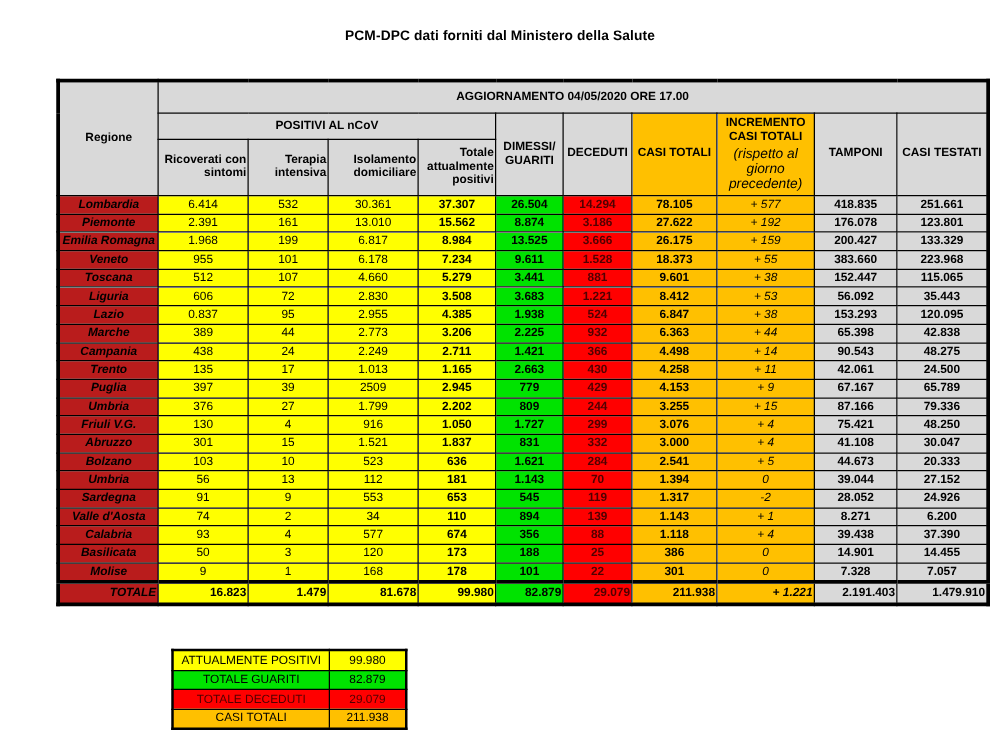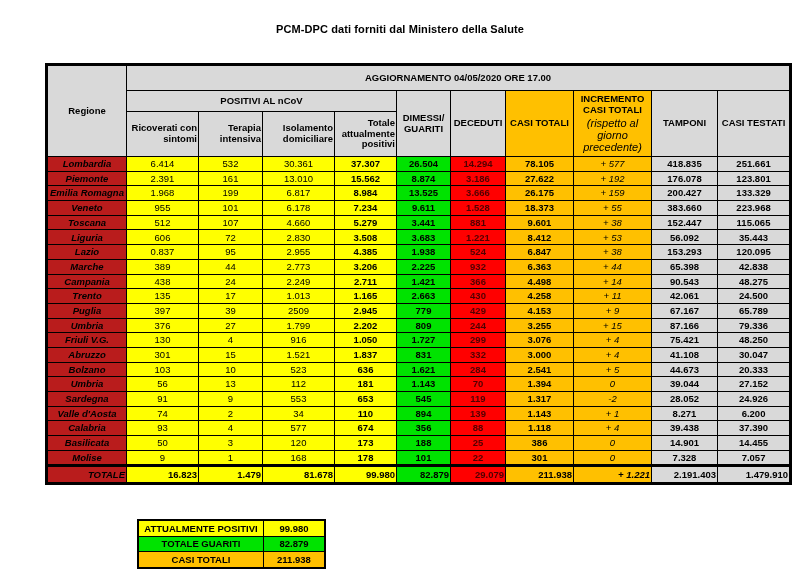--- a/index.html
+++ b/index.html
@@ -33,21 +33,21 @@
   .bg-red{background:var(--c-red);color:var(--c-redtext);}
   .bg-orange{background:var(--c-orange);}
   .bg-white{background:#b91c1c;font-style:italic;}
   .bold{font-weight:bold;}
   .italic{font-style:italic;}
   .main tr.total td{font-weight:bold;border-top:3px solid #000;height:15px;text-align:right;}
   .summary{
     position:absolute;left:137px;top:519px;border:2.5px solid #000;
   }
   .summary td{
-    border:1.5px solid #000;height:14.5px;font-size:9.5px;font-weight:bold;
+    border:1.5px solid #000;height:14.5px;font-size:9.5px;font-weight:normal;
     text-align:center;padding:0 2px;line-height:1;
   }
   .summary .lbl{width:120px;}
   .summary .val{width:56px;}
 </style>
 </head>
 <body>
 
 <div class="page">
 
@@ -385,19 +385,23 @@
     <tbody>
         <tr>
           <td class="lbl bg-yellow">ATTUALMENTE POSITIVI</td>
           <td class="val bg-yellow">99.980</td>
         </tr>
         <tr>
           <td class="lbl bg-green">TOTALE GUARITI</td>
           <td class="val bg-green">82.879</td>
         </tr>
         <tr>
+          <td class="lbl bg-red">TOTALE DECEDUTI</td>
+          <td class="val bg-red">29.079</td>
+        </tr>
+        <tr>
           <td class="lbl bg-orange">CASI TOTALI</td>
           <td class="val bg-orange">211.938</td>
         </tr>
       </tbody>
   </table>
 
 </div>
 
 </body></html>

